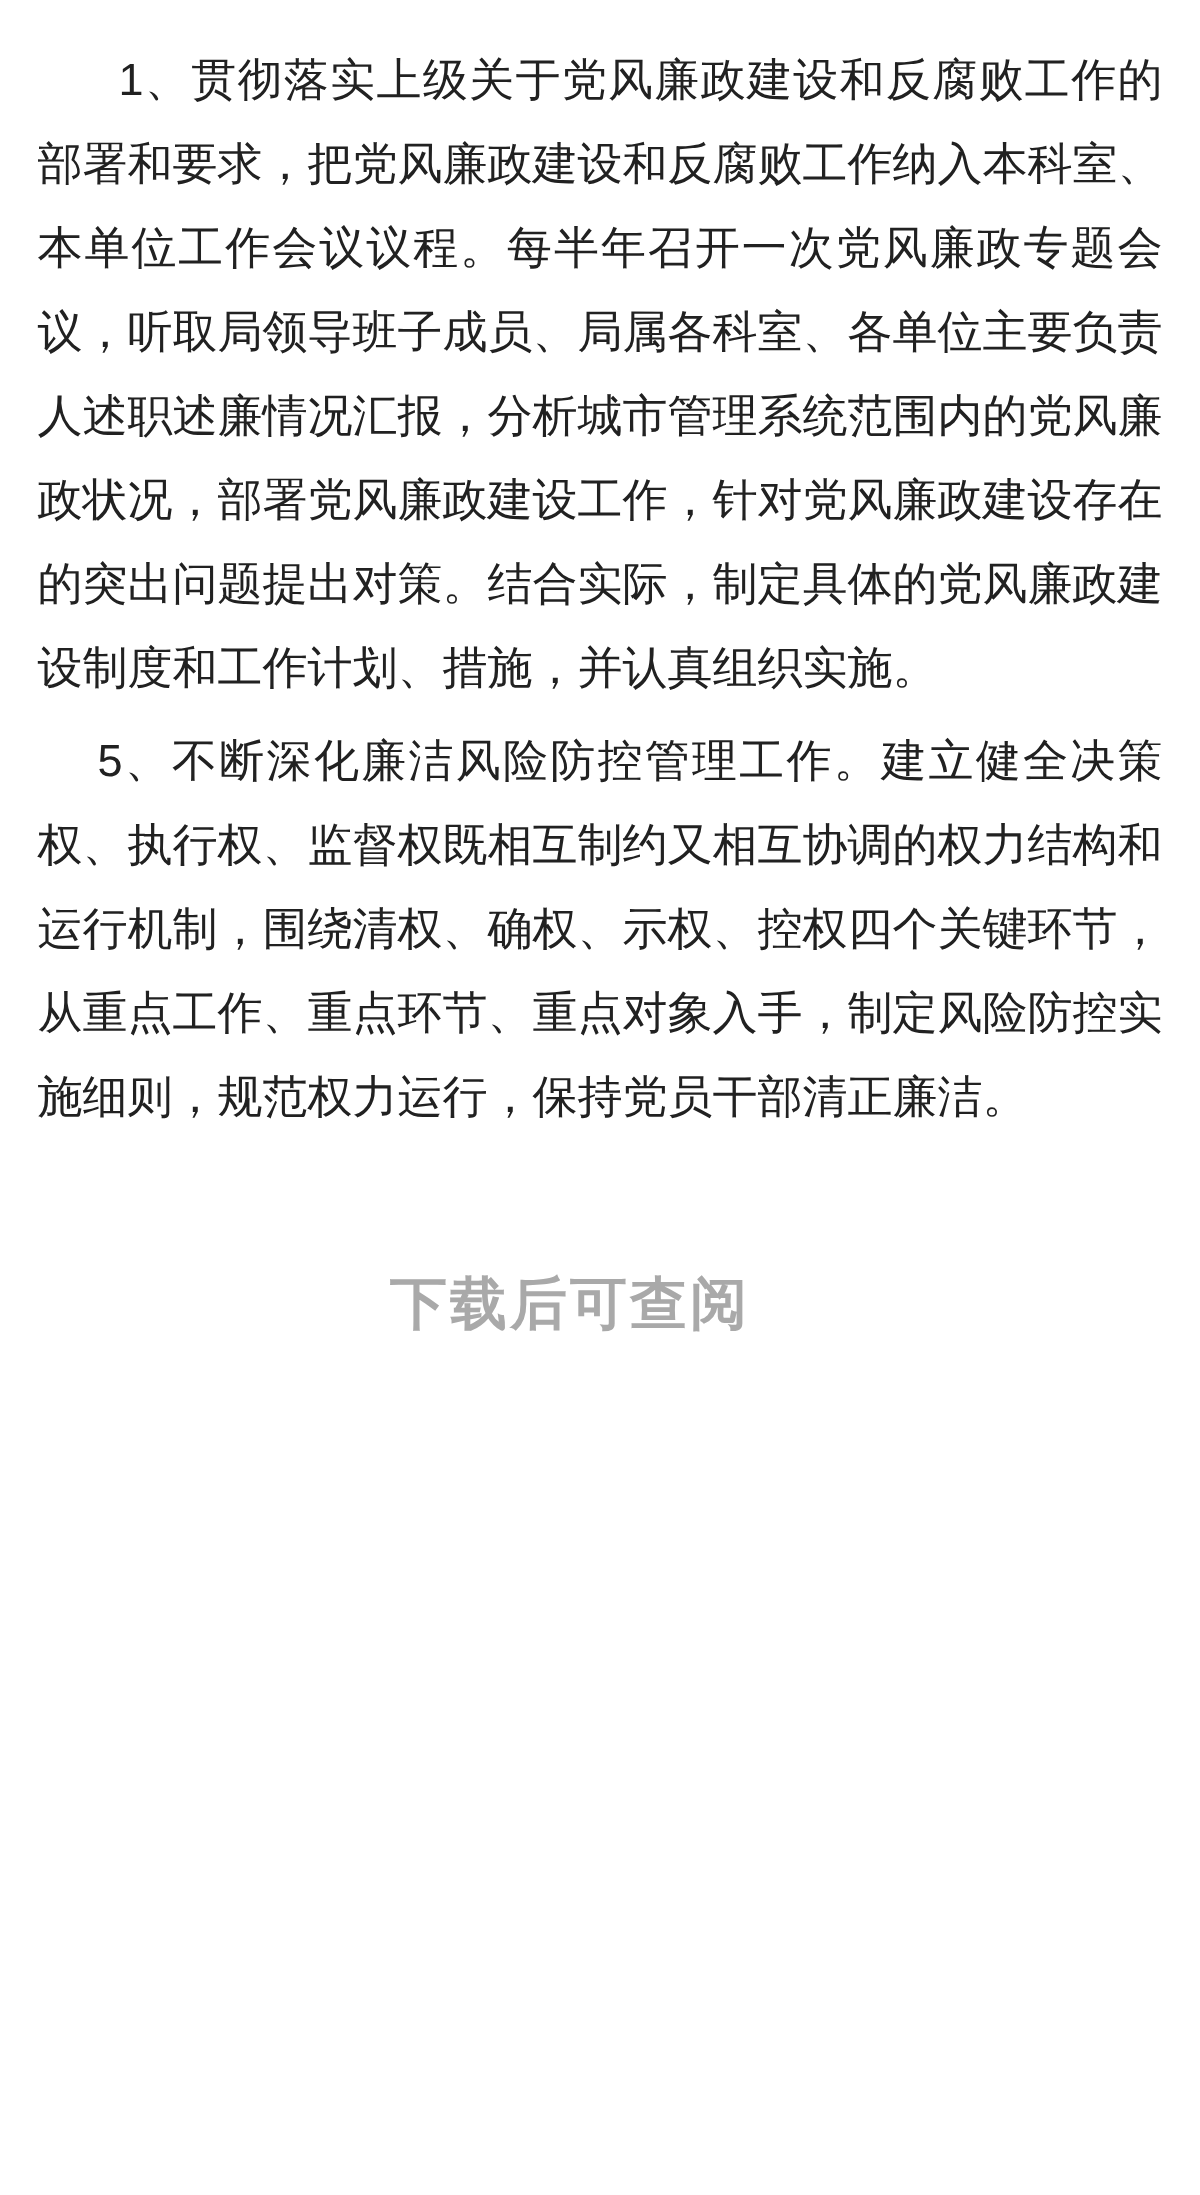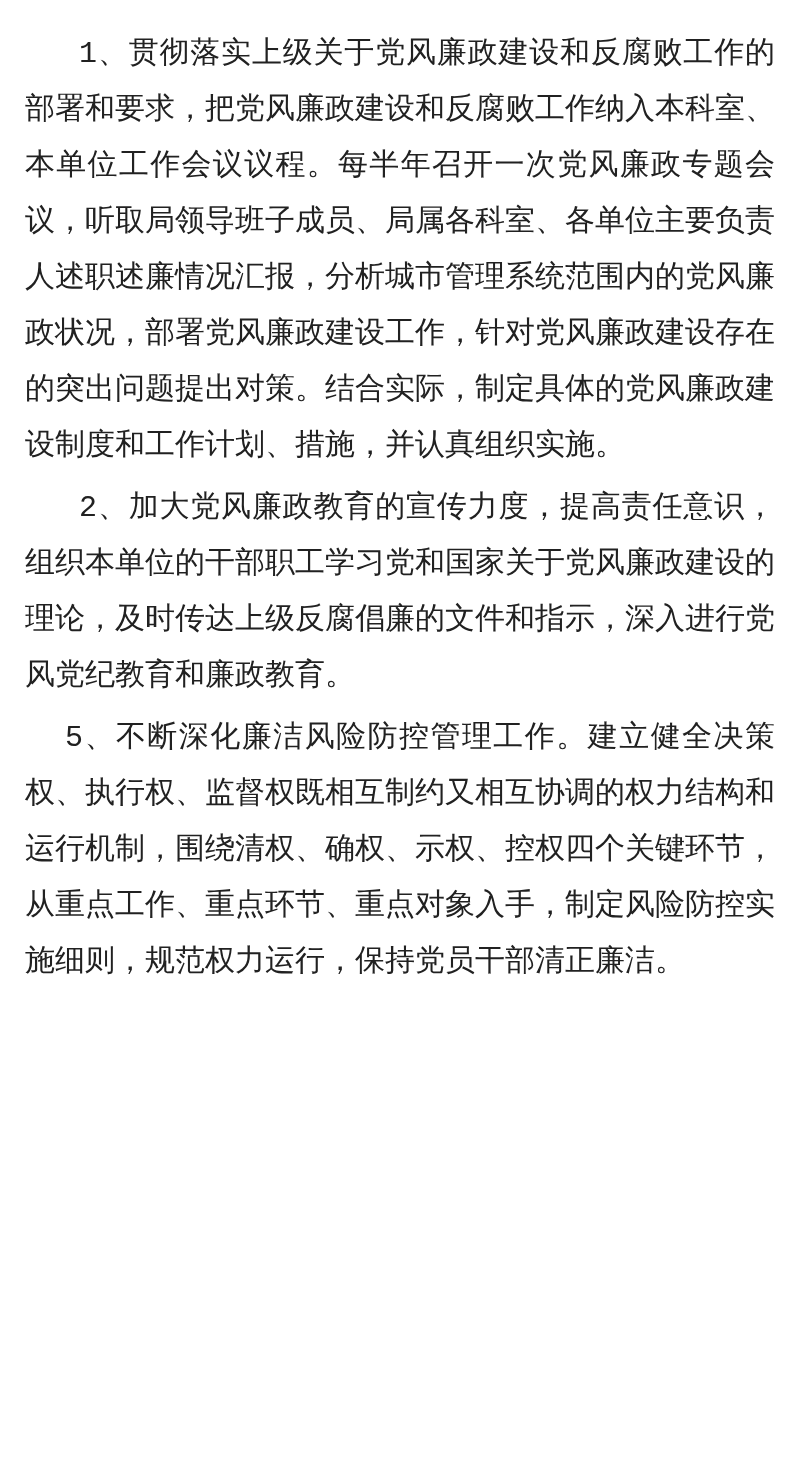--- a/index.html
+++ b/index.html
@@ -10,21 +10,21 @@
   .page {
     position: relative;
     width: 800px;
     height: 1463px;
     background: #ffffff;
     overflow: hidden;
     box-sizing: border-box;
   }
   .content {
     padding: 26px 25px 0 25px;
-    font-family: Liberation Mono, monospace;
+    font-family: Liberation Sans, sans-serif;
     font-size: 30px;
     color: #212121;
     font-weight: 400;
   }
   .par {
     margin: 0 0 6px 0;
     line-height: 56px;
     text-align: justify;
     text-justify: inter-ideograph;
     text-indent: 54px;
@@ -48,19 +48,19 @@
     letter-spacing: 2px;
     transform: translateX(-20px);
   }
 </style>
 </head>
 <body>
 
 <div class="page">
   <div class="content">
     <p class="par">1、贯彻落实上级关于党风廉政建设和反腐败工作的部署和要求，把党风廉政建设和反腐败工作纳入本科室、本单位工作会议议程。每半年召开一次党风廉政专题会议，听取局领导班子成员、局属各科室、各单位主要负责人述职述廉情况汇报，分析城市管理系统范围内的党风廉政状况，部署党风廉政建设工作，针对党风廉政建设存在的突出问题提出对策。结合实际，制定具体的党风廉政建设制度和工作计划、措施，并认真组织实施。</p>
-    <p class="par">2、加大党风廉政教育的宣传力度，提高责任意识，组织本单位的干部职工学习党和国家关于党风廉政建设的理论，及时传达上级反腐倡廉的文件和指示，深入进行党风党纪教育和廉政教育。</p>
     <p class="par par-last">5、不断深化廉洁风险防控管理工作。建立健全决策权、执行权、监督权既相互制约又相互协调的权力结构和运行机制，围绕清权、确权、示权、控权四个关键环节，从重点工作、重点环节、重点对象入手，制定风险防控实施细则，规范权力运行，保持党员干部清正廉洁。</p>
   </div>
 
   <div class="preview-footer">
+    <span>下载后可查阅</span>
   </div>
 </div>
 
 </body></html>

